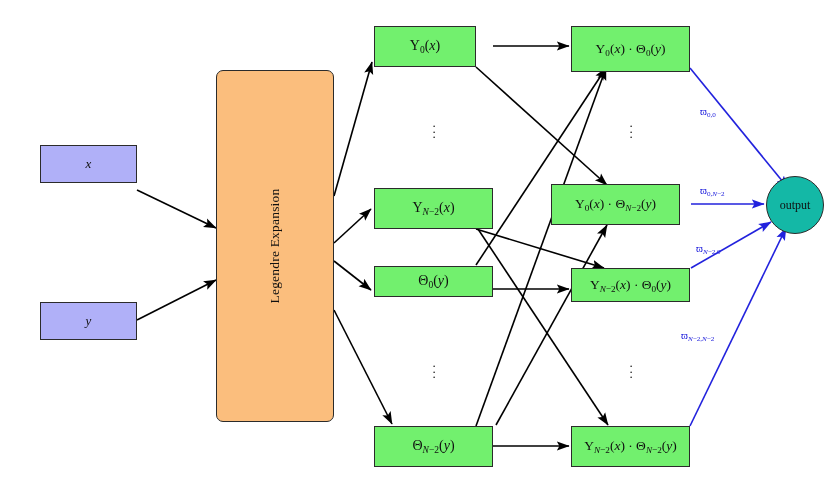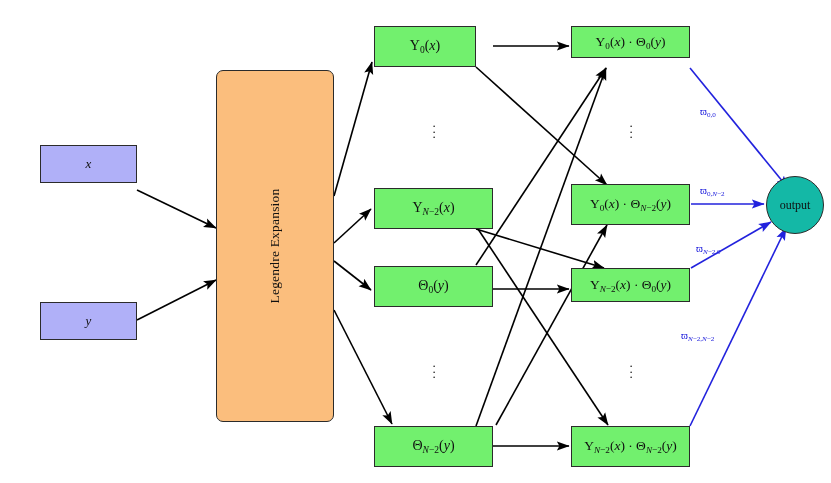--- a/index.html
+++ b/index.html
@@ -157,33 +157,33 @@
   </div>
 
   <div class="node node-basis" style="left:374px; top:26px; width:102px; height:41px;">
     <span class="math">Υ<sub>0</sub>(<i>x</i>)</span>
   </div>
 
   <div class="node node-basis" style="left:374px; top:188px; width:119px; height:41px;">
     <span class="math">Υ<sub><i>N</i>−2</sub>(<i>x</i>)</span>
   </div>
 
-  <div class="node node-basis" style="left:374px; top:266px; width:119px; height:41px;">
+  <div class="node node-basis" style="left:374px; top:266px; width:119px; height:31px;">
     <span class="math">Θ<sub>0</sub>(<i>y</i>)</span>
   </div>
 
   <div class="node node-basis" style="left:374px; top:426px; width:119px; height:41px;">
     <span class="math">Θ<sub><i>N</i>−2</sub>(<i>y</i>)</span>
   </div>
 
-  <div class="node node-product" style="left:571px; top:26px; width:119px; height:32px;text-align:center;">
+  <div class="node node-product" style="left:571px; top:26px; width:119px; height:46px;text-align:center;">
     <span class="math">Υ<sub>0</sub>(<i>x</i>) · Θ<sub>0</sub>(<i>y</i>)</span>
   </div>
 
-  <div class="node node-product" style="left:571px; top:184px; width:119px; height:41px;">
+  <div class="node node-product" style="left:551px; top:184px; width:129px; height:41px;">
     <span class="math">Υ<sub>0</sub>(<i>x</i>) · Θ<sub><i>N</i>−2</sub>(<i>y</i>)</span>
   </div>
 
   <div class="node node-product" style="left:571px; top:268px; width:119px; height:34px;">
     <span class="math">Υ<sub><i>N</i>−2</sub>(<i>x</i>) · Θ<sub>0</sub>(<i>y</i>)</span>
   </div>
 
   <div class="node node-product" style="left:571px; top:426px; width:119px; height:41px;">
     <span class="math">Υ<sub><i>N</i>−2</sub>(<i>x</i>) · Θ<sub><i>N</i>−2</sub>(<i>y</i>)</span>
   </div>

